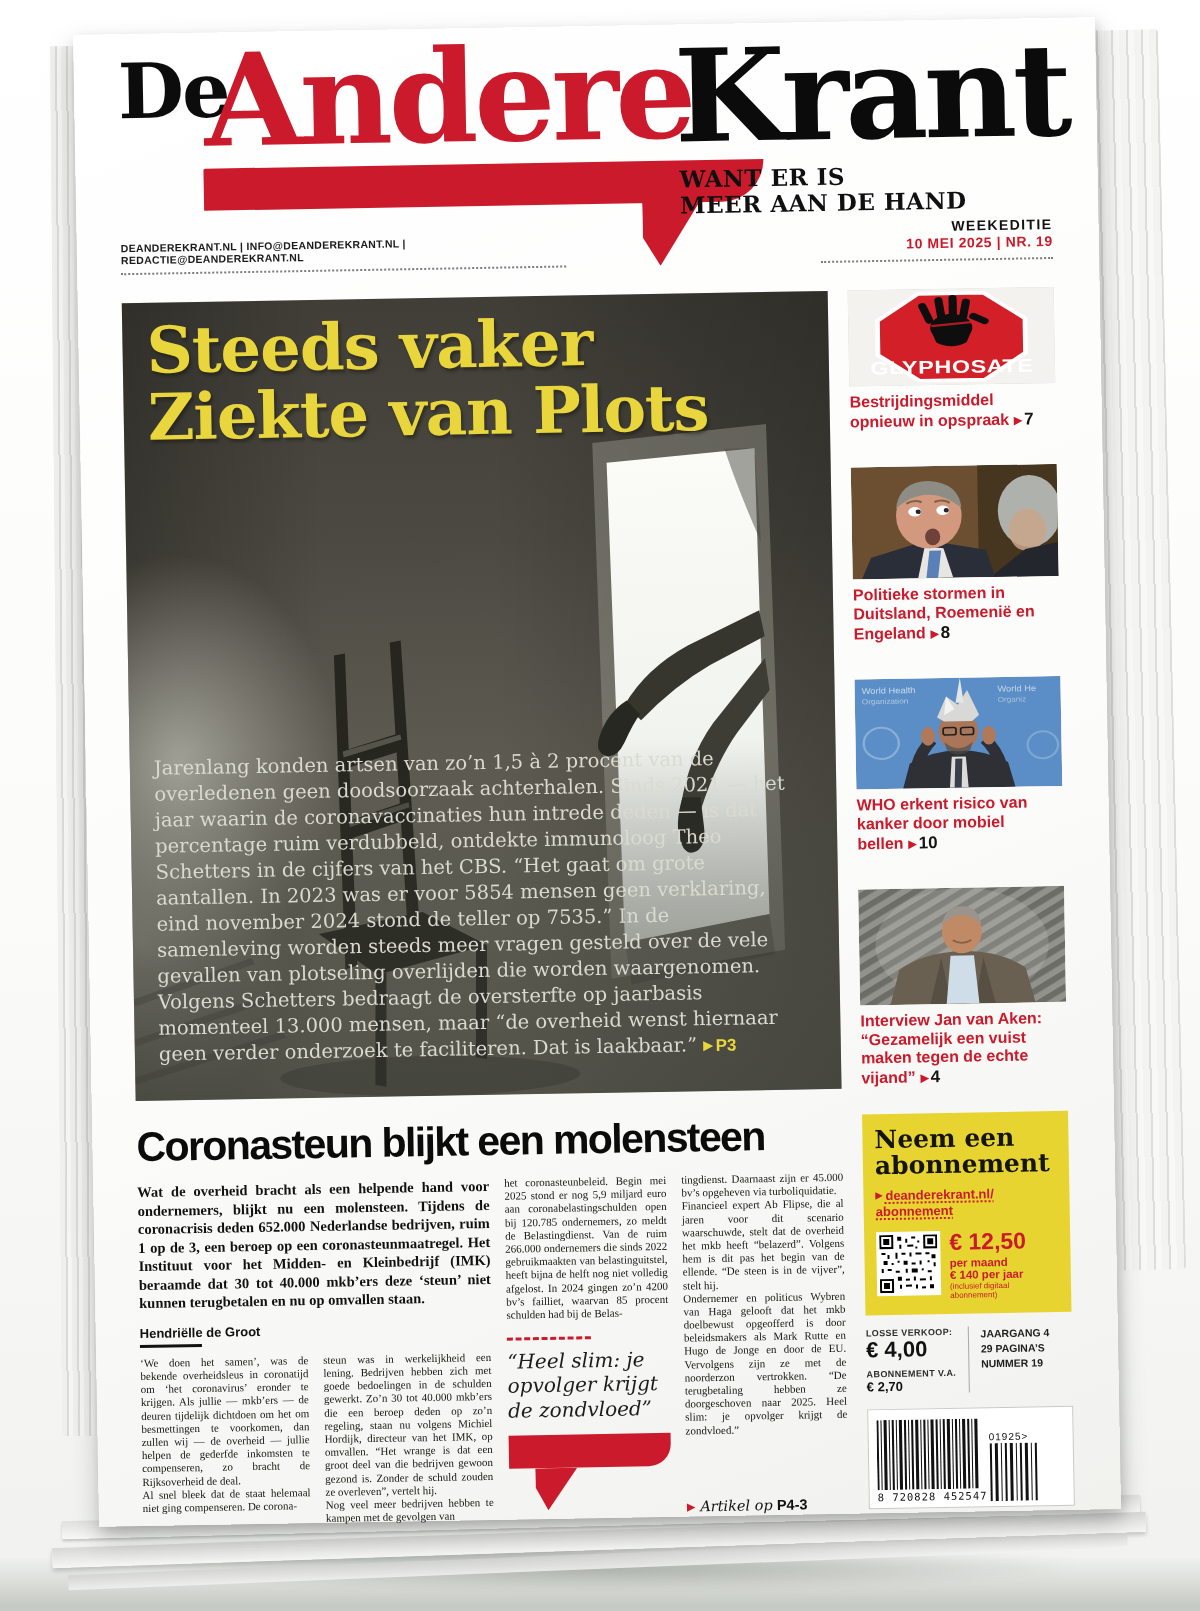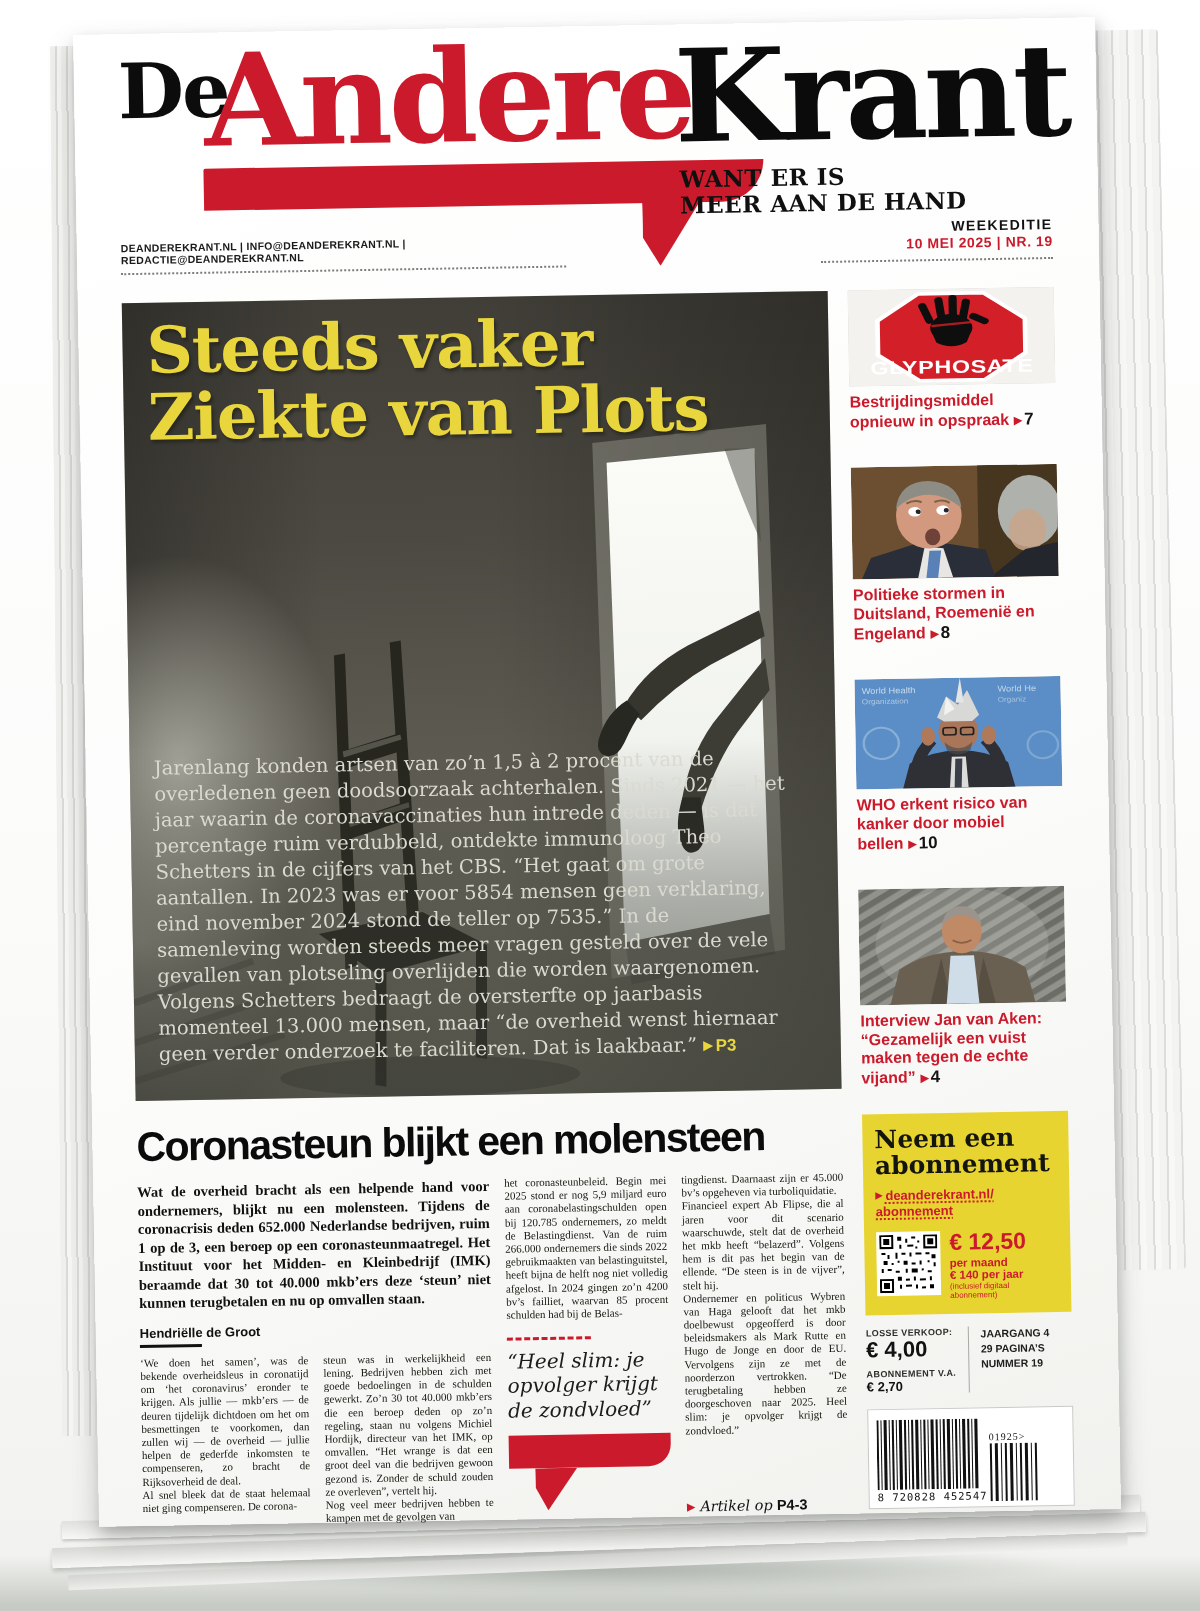--- a/index.html
+++ b/index.html
@@ -137,21 +137,21 @@
   .pb-price-big{font-size:22px;font-weight:bold;color:#111;line-height:1.1;}
   .pb-label2{font-size:9px;font-weight:bold;letter-spacing:.4px;color:#2c2c2a;margin-top:6px;}
   .pb-price-sm{font-size:13px;font-weight:bold;color:#111;}
   .pb-right{padding-left:12px;font-size:10.5px;font-weight:bold;line-height:1.4;color:#1e1e1c;}
   .barcode-box{margin-top:15px;background:#fff;border:1px solid #c8c8c6;padding:10px 8px 5px;
     display:flex;gap:10px;align-items:flex-end;}
   .bc-main{width:102px;}
   .bc-main svg{display:block;width:102px;height:70px;}
   .bc-digits{font-family:"DejaVu Sans Mono",monospace;font-size:10.5px;letter-spacing:1px;color:#111;margin-top:1px;white-space:nowrap;}
   .bc-addon{width:50px;display:flex;flex-direction:column;}
-  .bc-addon-digits{font-family:Liberation Serif, serif;font-size:10px;letter-spacing:1px;color:#111;margin-bottom:1px;}
+  .bc-addon-digits{font-family:Liberation Sans, sans-serif;font-size:10px;letter-spacing:1px;color:#111;margin-bottom:1px;}
   .bc-addon svg{display:block;width:50px;height:58px;}
 </style>
 </head>
 <body>
 
 <div class="scene">
   <div class="stack-left"></div>
   <div class="stack-right"></div>
   <div class="floor-shadow"></div>
   <div class="bottom-tint"></div>

